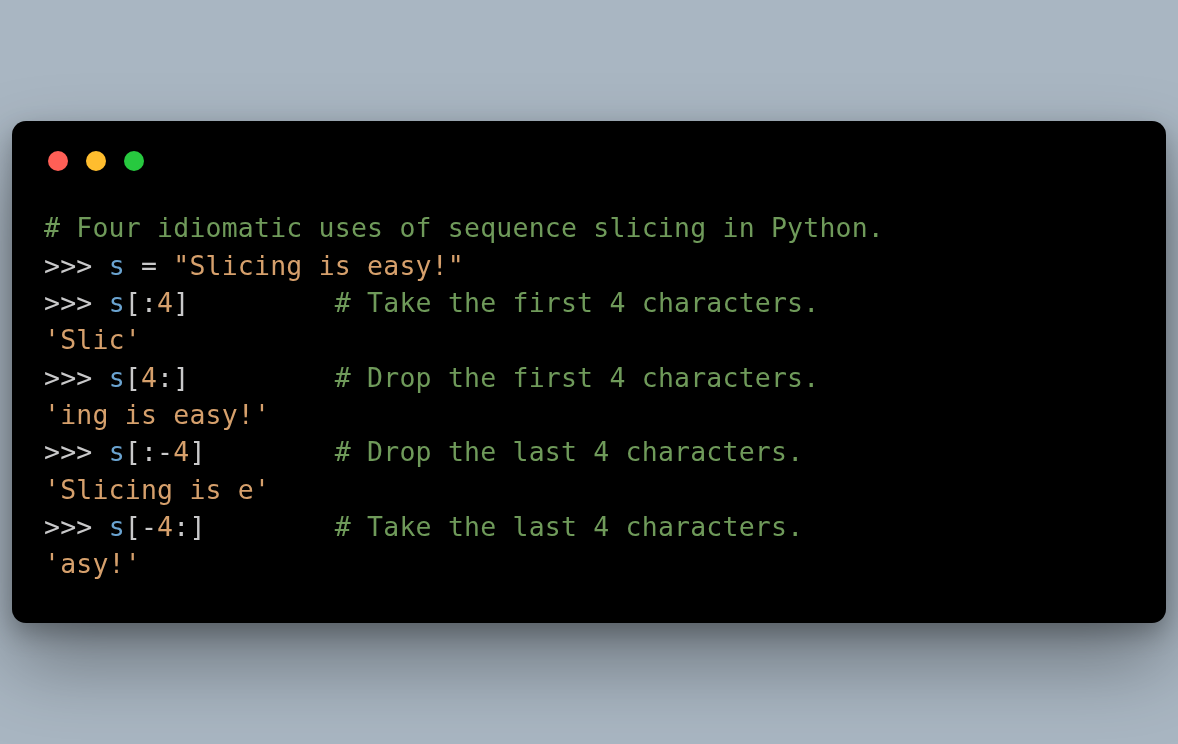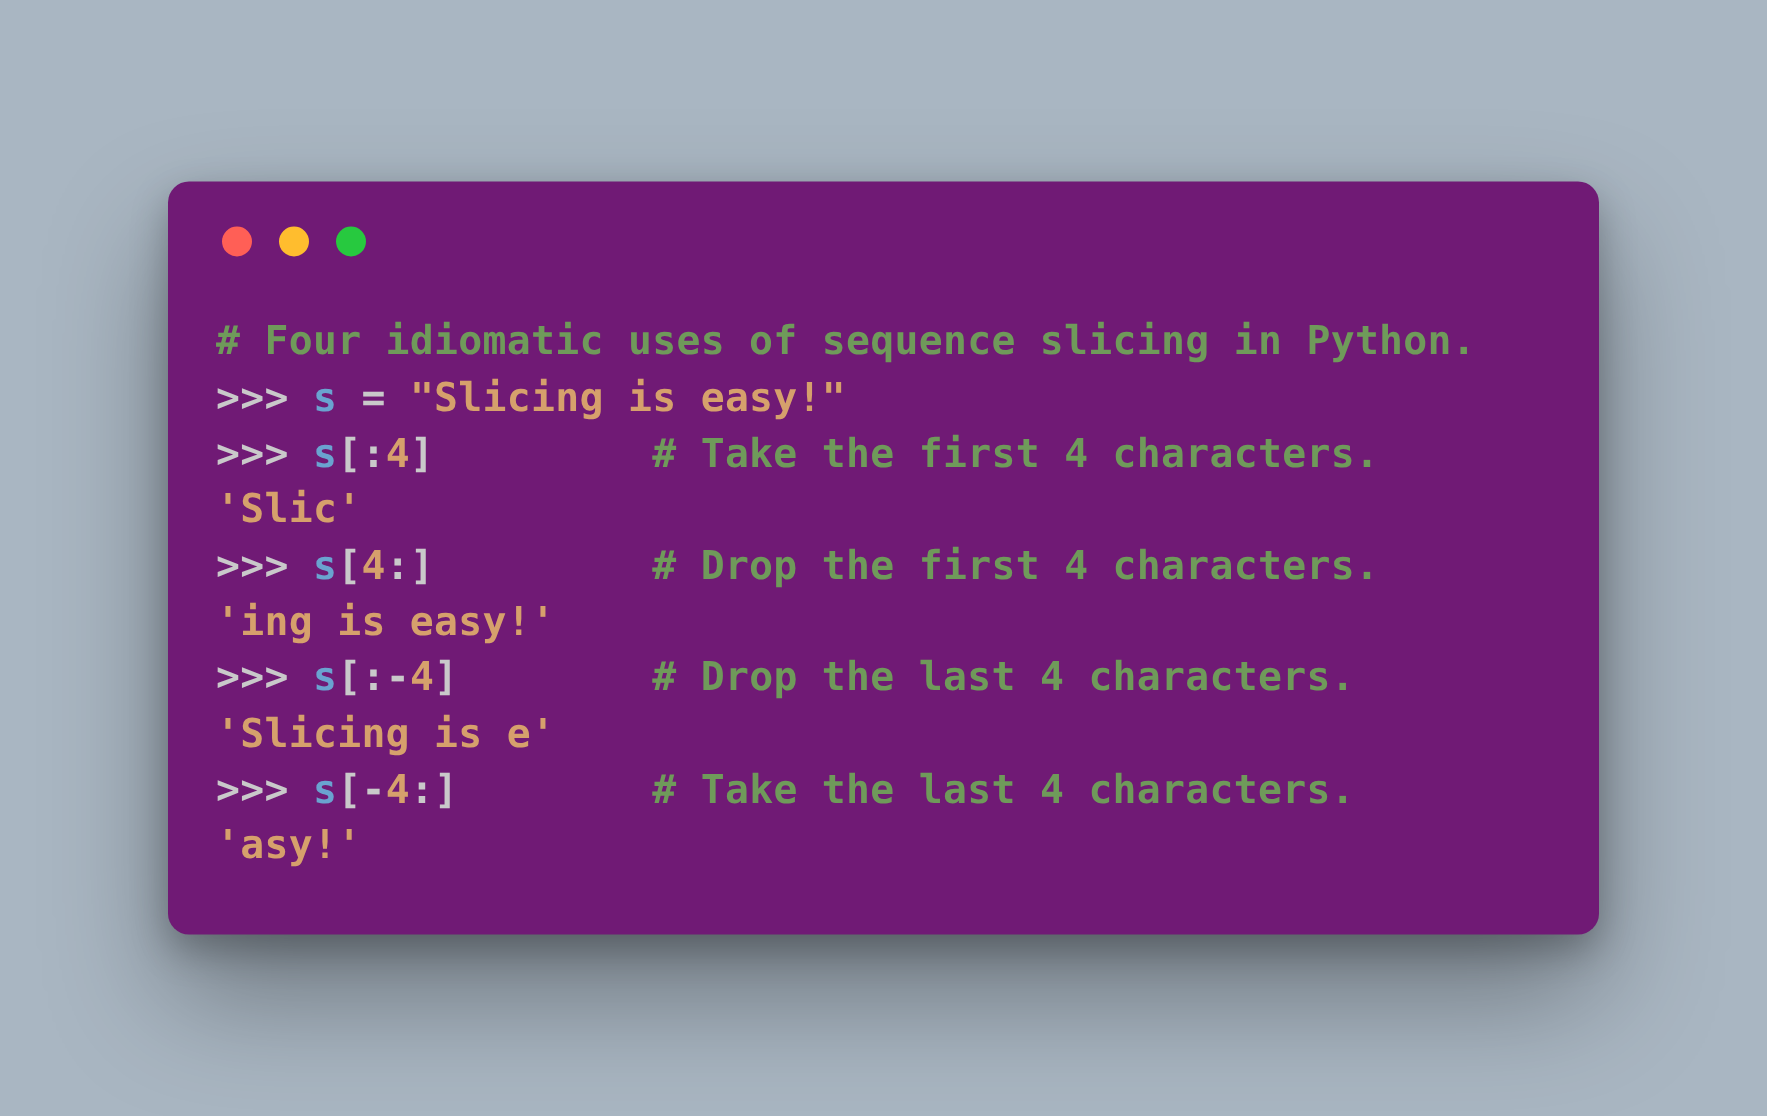--- a/index.html
+++ b/index.html
@@ -11,27 +11,26 @@
     font-family: ui-monospace, SFMono-Regular, "SF Mono", Menlo, Consolas, "Liberation Mono", monospace;
   }
   .stage {
     width: 1178px;
     height: 744px;
     display: flex;
     align-items: center;
     justify-content: center;
   }
   .window {
-    width: 954px;
-    background: #701a75;
+    width: 1154px;
+    background: #000000;
     border-radius: 14px;
     box-shadow: 0 40px 80px rgba(0,0,0,0.35), 0 10px 25px rgba(0,0,0,0.25);
     padding: 30px 32px 40px 32px;
     box-sizing: border-box;
-    font-weight: bold;
   }
   .titlebar {
     display: flex;
     gap: 18px;
     padding-left: 4px;
     margin-bottom: 38px;
   }
   .dot {
     width: 20px;
     height: 20px;

